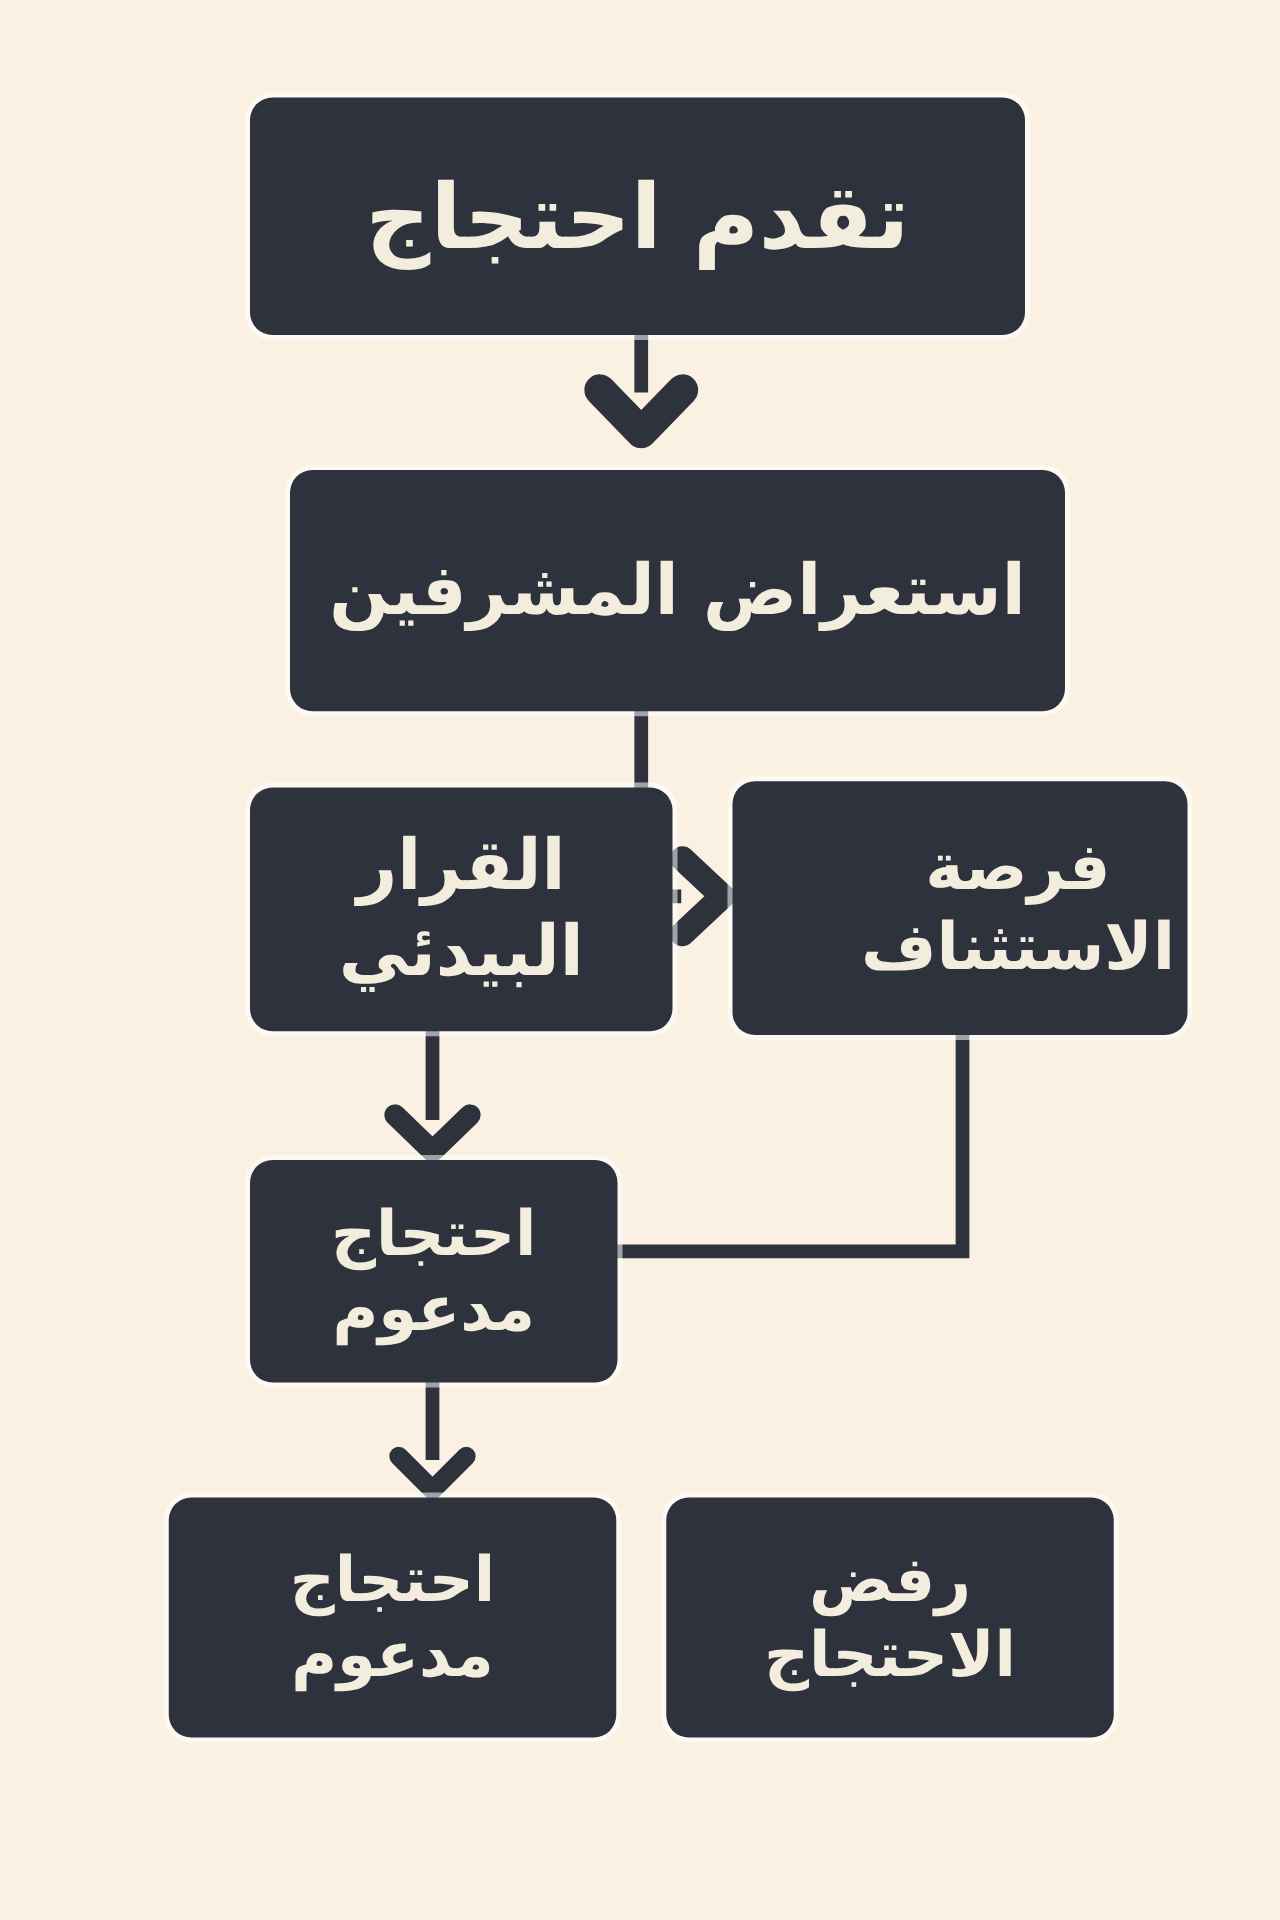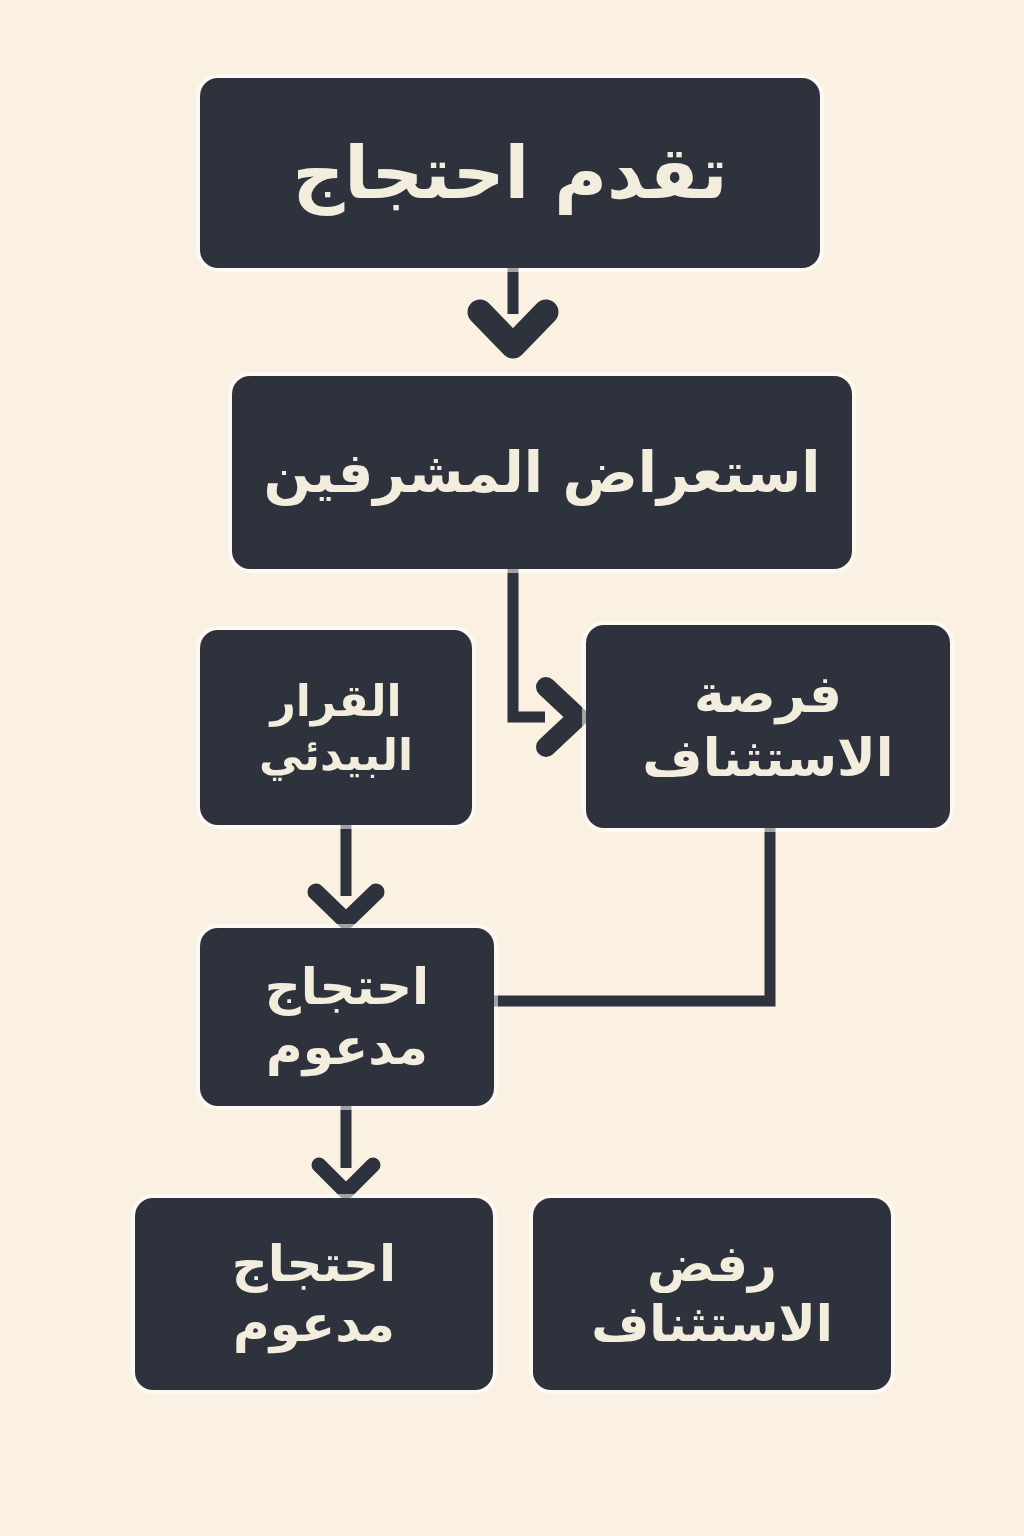--- a/index.html
+++ b/index.html
@@ -40,22 +40,22 @@
     box-shadow: 0 0 0 4px rgba(255,255,255,0.55);
   }
   .node .node-label {
     white-space: pre-line;
     direction: rtl;
     display: block;
     padding: 0 10px;
   }
   .n1 { left: 200px; top:  78px;  width: 620px; height: 190px; font-size: 72px; }
   .n2 { left: 200px; top: 376px;  width: 620px; height: 193px; font-size: 56px; margin-left: 32px; }
-  .n3 { left: 200px; top: 630px;  width: 272px; height: 195px; font-size: 44px; line-height: 1.22; }
-  .n4 { left: 586px; top: 625px;  width: 364px; height: 203px; font-size: 52px; line-height: 1.22; }
+  .n3 { left: 200px; top: 630px;  width: 338px; height: 195px; font-size: 56px; line-height: 1.22; }
+  .n4 { left: 586px; top: 625px;  width: 364px; height: 203px; font-size: 52px; line-height: 1.22; justify-content: flex-end; }
   .n5 { left: 200px; top: 928px;  width: 294px; height: 178px; font-size: 50px; line-height: 1.2; }
   .n6 { left: 135px; top: 1198px; width: 358px; height: 192px; font-size: 50px; line-height: 1.2; }
   .n7 { left: 533px; top: 1198px; width: 358px; height: 192px; font-size: 50px; line-height: 1.2; }
 </style>
 </head>
 <body>
 
 <div class="canvas">
 
   <svg class="connectors" viewBox="0 0 1024 1536" xmlns="http://www.w3.org/2000/svg" aria-hidden="true">
@@ -98,16 +98,16 @@
 مدعوم</span>
   </div>
 
   <div class="node n6">
     <span class="node-label" dir="rtl">احتجاج
 مدعوم</span>
   </div>
 
   <div class="node n7">
     <span class="node-label" dir="rtl">رفض
-الاستثناف</span>
+الاحتجاج</span>
   </div>
 
 </div>
 
 </body></html>

